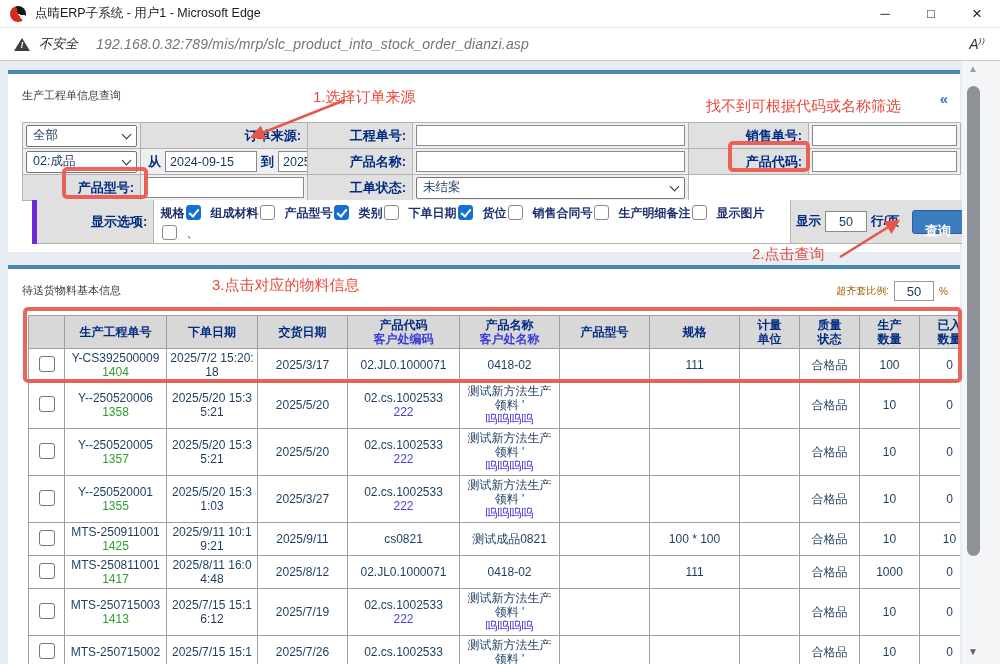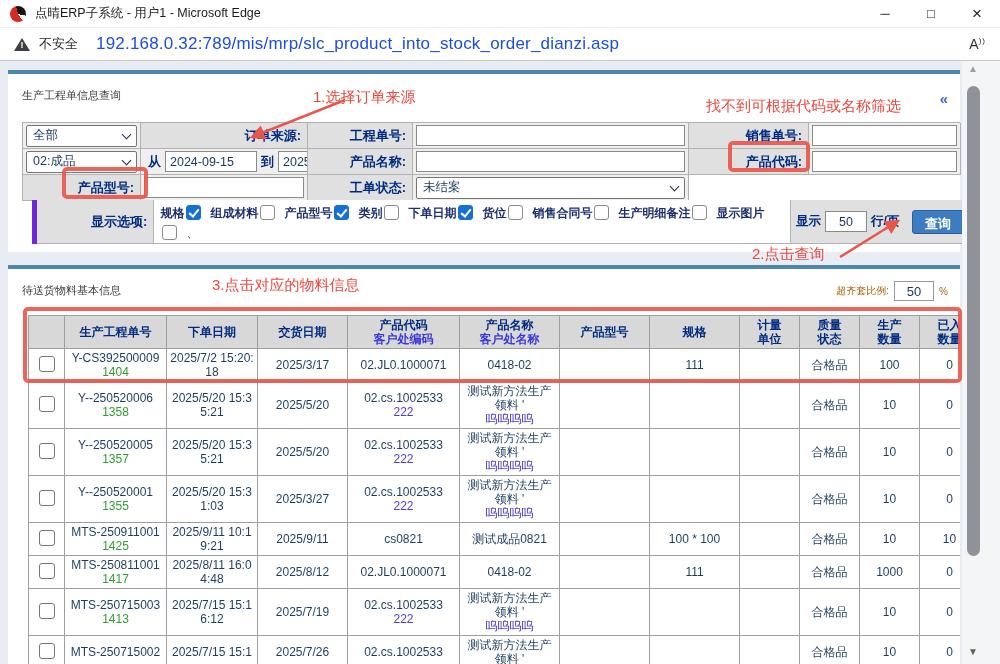--- a/index.html
+++ b/index.html
@@ -11,27 +11,27 @@
               display:flex; align-items:center; border-bottom:1px solid #ececec; }
   .favicon { width:16px; height:16px; border-radius:50%; margin:0 9px 0 10px;
              background:conic-gradient(from 210deg,#d42a22 0 38%,#141414 38% 70%,#f2f2f2 70% 82%,#d42a22 82%); }
   .win-title { font-size:12.5px; color:#1a1a1a; }
   .win-controls { margin-left:auto; display:flex; height:28px; }
   .wc { width:46px; height:28px; display:flex; align-items:center; justify-content:center;
         color:#222; font-size:13px; cursor:default; }
   .wc.close { font-size:17px; }
 
   .addressbar { position:absolute; left:0; top:28px; width:1000px; height:33px; background:#fff;
-                display:flex; align-items:center; padding:0 14px; border-bottom:1px solid #c9c9c9; }
+                display:flex; align-items:center; padding:0 14px; border-bottom:1px solid #c9c9c9;font-style:italic; }
   .warn-tri { width:0; height:0; border-left:8px solid transparent; border-right:8px solid transparent;
               border-bottom:13px solid #3f3f3f; position:relative; margin-right:9px; }
   .warn-tri::after { content:"!"; position:absolute; left:-2px; top:2px; width:4px; text-align:center;
                      color:#fff; font-size:9px; font-weight:bold; }
   .sec-label { font-size:13px; color:#2b2b2b; margin-right:18px; }
-  .url-text { font-size:17px; color:#1d4ed8; letter-spacing:.2px; }
+  .url-text { font-size:14px; color:#737373; letter-spacing:.2px; }
   .read-aloud { margin-left:auto; color:#333; font-size:14px; }
   .read-aloud::after { content:"))"; font-size:8px; vertical-align:super; letter-spacing:1px; }
 
   
   .content-bg { position:absolute; left:0; top:61px; width:1000px; height:603px; background:#e7edf3; }
 
   .panel { position:absolute; left:8px; width:952px; background:#fff; border-top:4px solid #4b86ad; }
   .panel1 { top:70px; height:182px; }
   .panel2 { top:265px; height:399px; overflow:hidden; }
 
@@ -65,21 +65,21 @@
 
   .opt-label { color:#1c2f6e; font-weight:bold; font-size:12px; }
   .opt-suffix { color:#333; font-size:12px; }
   .cb { display:inline-block; width:15px; height:15px; border:1px solid #8a8a8a; border-radius:3px;
         background:#fff; vertical-align:-3px; margin:0 9px 0 2px; position:relative; }
   .cb.checked { background:#1570d6; border-color:#1570d6; }
   .cb.checked::after { content:""; position:absolute; left:4px; top:1px; width:4px; height:8px;
                        border:solid #fff; border-width:0 2px 2px 0; transform:rotate(40deg); }
 
   .pager-text { color:#002b80; font-weight:bold; font-size:12.5px; white-space:nowrap; }
-  .btn-query { height:24px; padding:4px 12px; background:#3c7cc1; border:1px solid #2d5f99; border-radius:3px;
+  .btn-query { height:24px; padding:11px 12px; background:#3c7cc1; border:1px solid #2d5f99; border-radius:3px;
                color:#fff; font-weight:bold; font-size:13px; margin-left:auto; white-space:nowrap; }
 
   
   .ratio-group { position:absolute; right:12px; top:12px; display:flex; align-items:center; gap:5px; }
   .ratio-label, .ratio-unit { color:#a16207; font-size:10px; }
   .ratio-input { width:40px; height:20px; border:1px solid #999; text-align:center; color:#16365c; font-size:13px; }
 
   table.mat { position:absolute; left:20px; top:46px; border-collapse:collapse; table-layout:fixed; width:951px; }
   .mat th, .mat td { border:1px solid #9f9f9f; font-size:12px; line-height:14px; text-align:center;
                      vertical-align:middle; padding:2px; overflow:hidden; }

